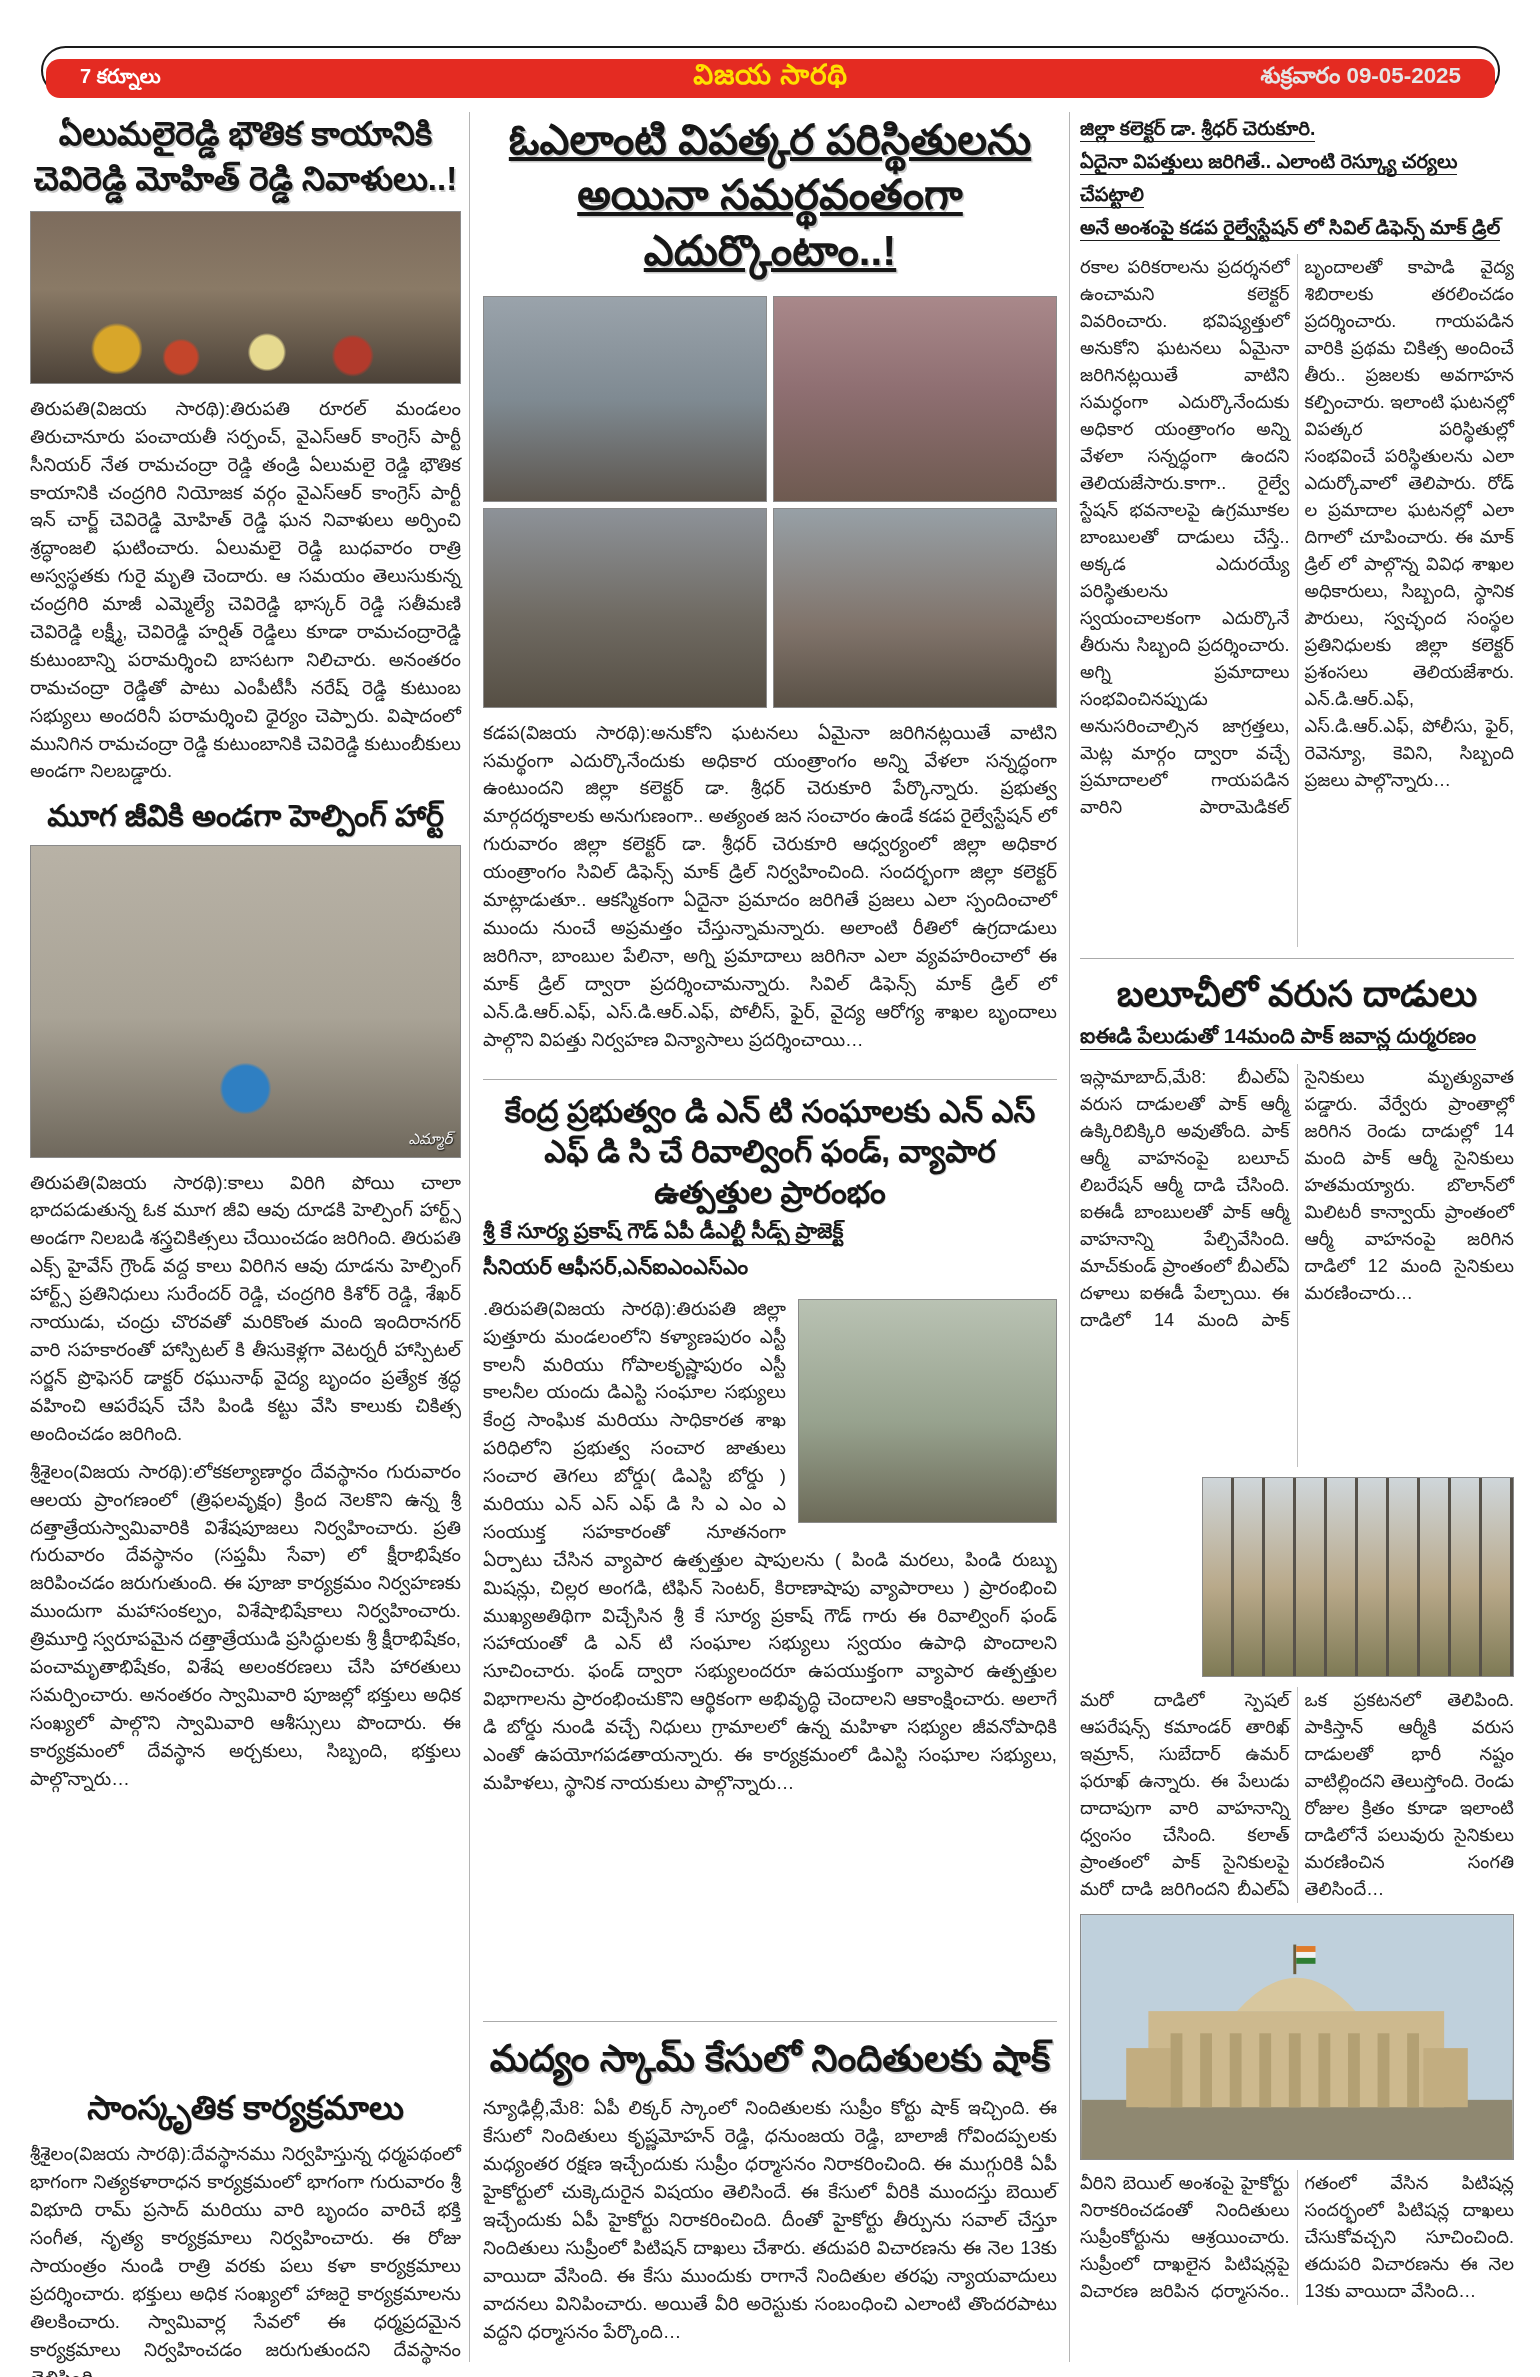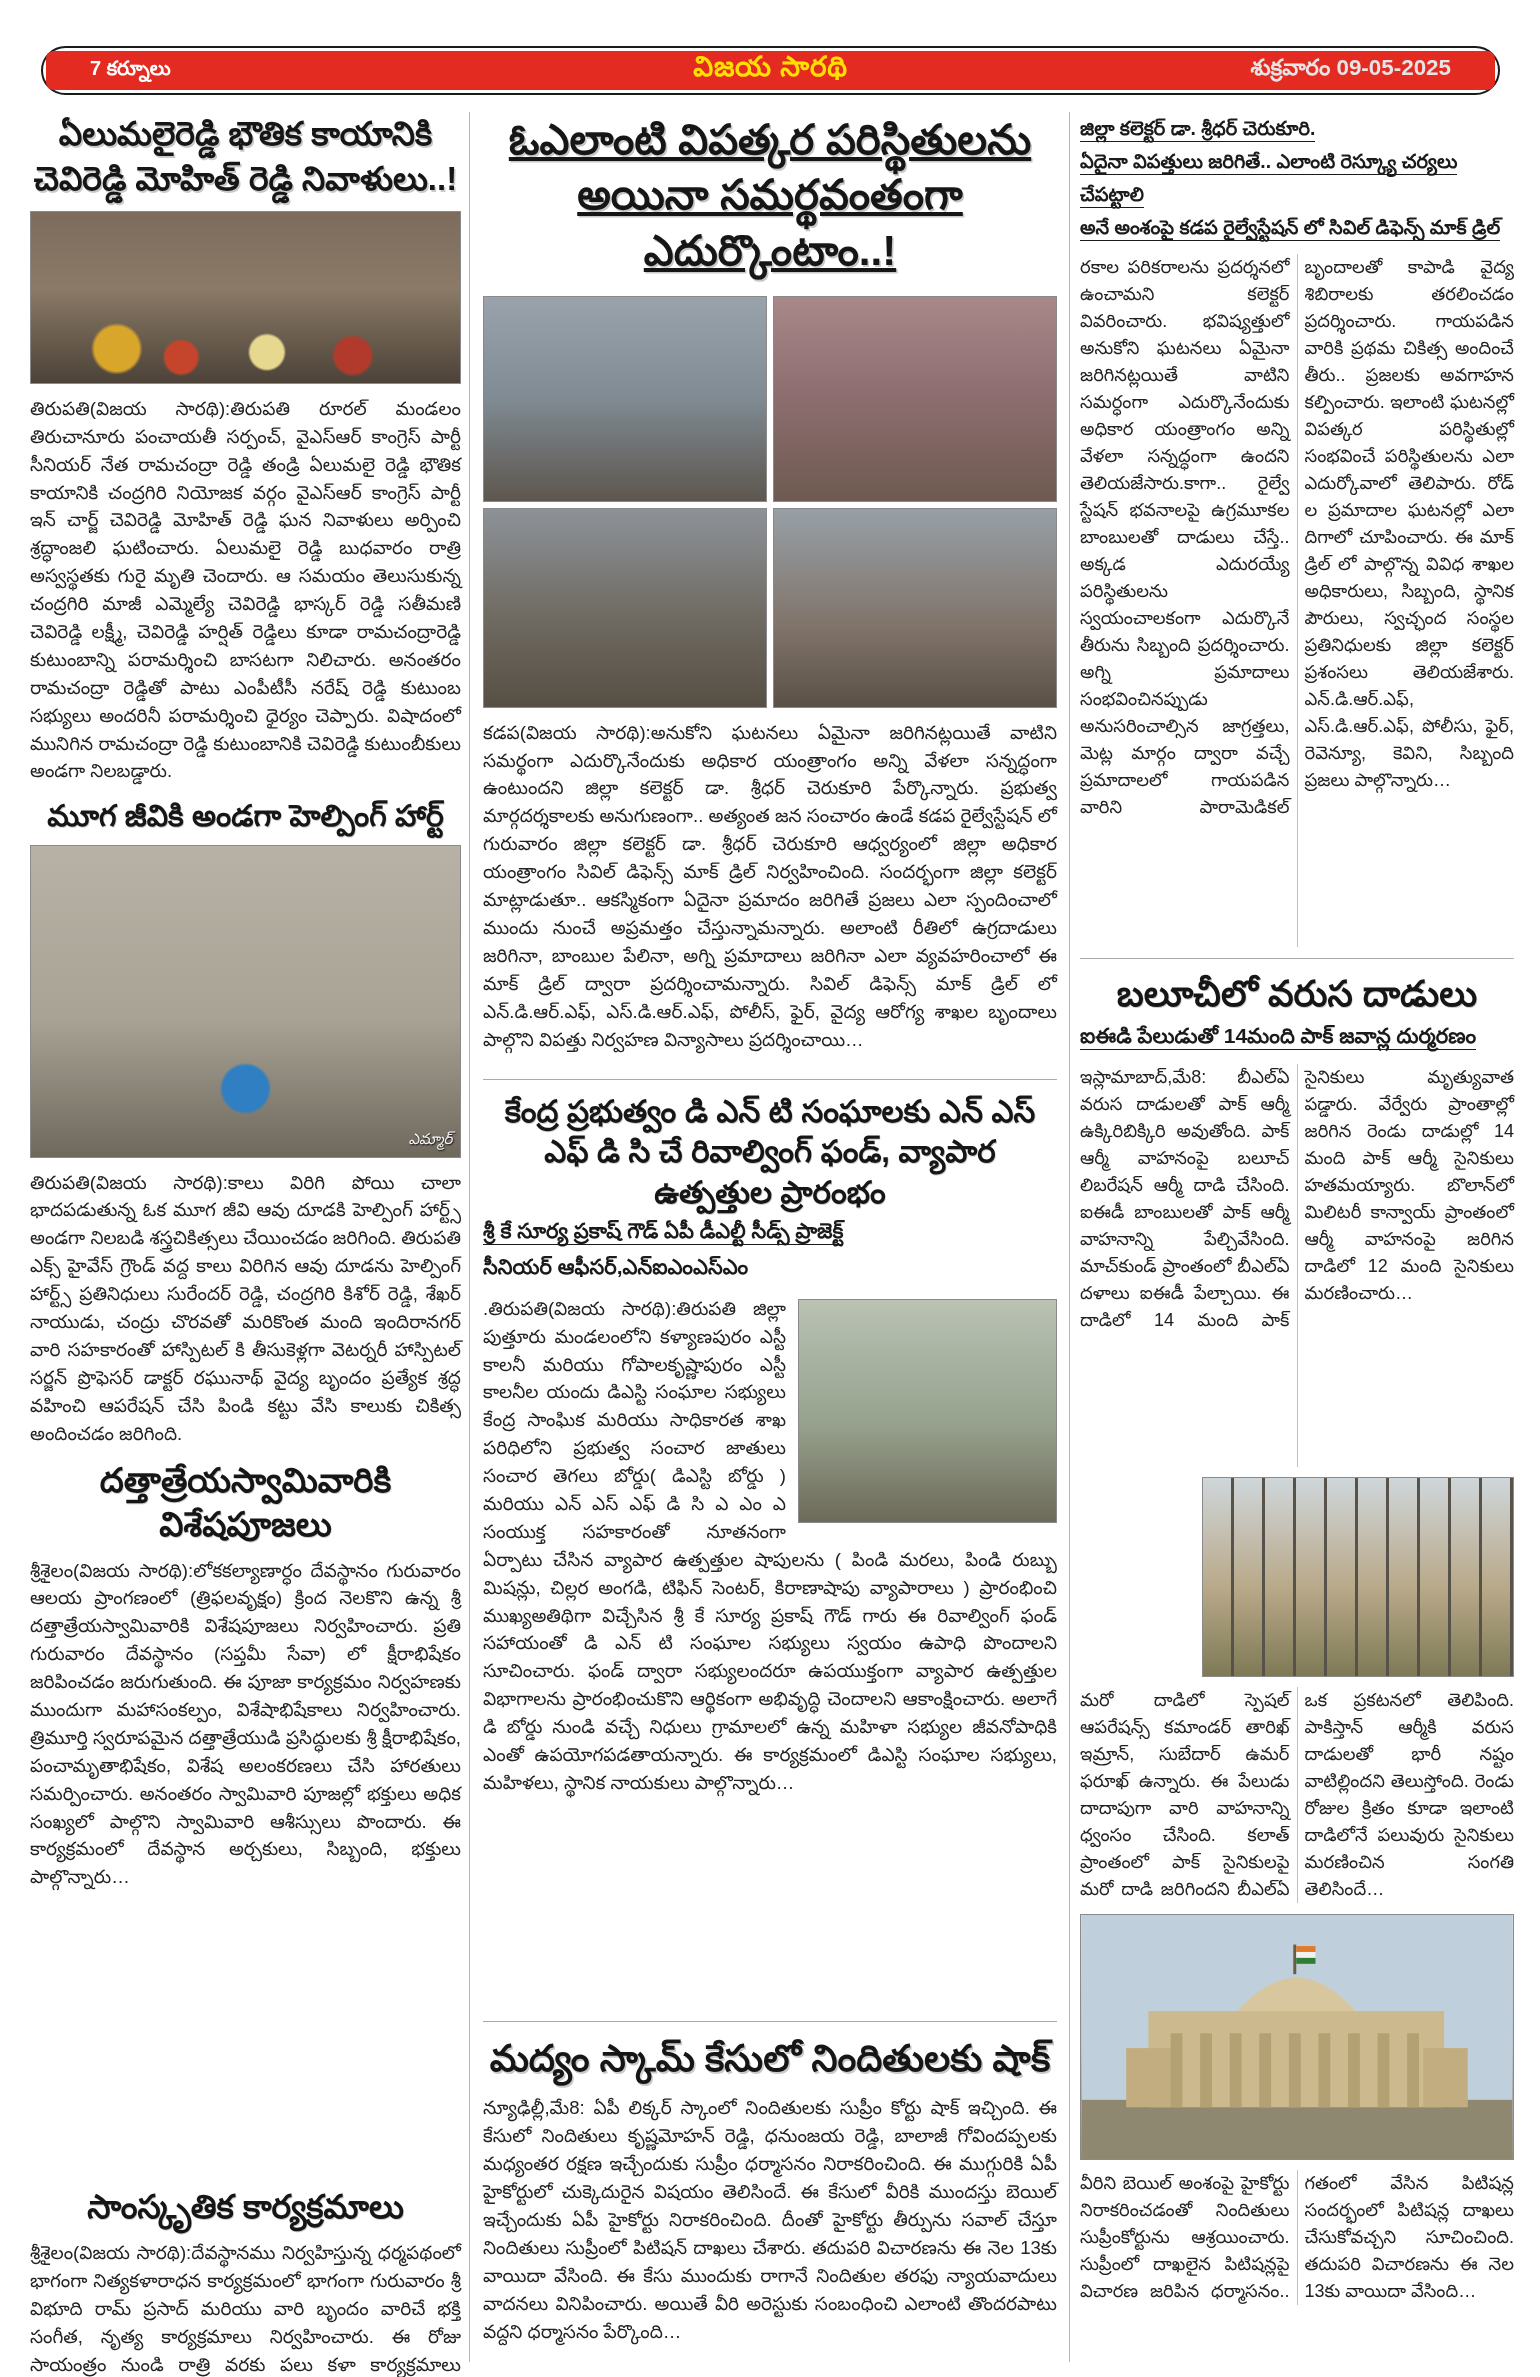--- a/index.html
+++ b/index.html
@@ -1,22 +1,22 @@
 <!DOCTYPE html>
 <html lang="te" style="--masthead-bg: #e42b22; --masthead-title: #ffe000;font-size:12px"><head>
 <meta charset="utf-8">
 <style>
   html,body{margin:0;padding:0;background:#e8e8e8;}
   .page{position:relative;width:1541px;height:2377px;background:#ffffff;margin:0 auto;
         font-family:"Liberation Sans", sans-serif;color:#111;overflow:hidden;}
   
   .masthead{position:absolute;left:41px;top:46px;width:1459px;height:49px;
             border:2.2px solid #1a1a1a;border-radius:25px;background:#fff;padding:3px;box-sizing:border-box;}
-  .masthead-inner{width:100%;height:100%;border-radius:8px;background:var(--masthead-bg,#e42b22);
-                  display:flex;align-items:center;justify-content:space-between;box-sizing:border-box;padding:0 44px;}
+  .masthead-inner{width:100%;height:100%;border-radius:14px;background:var(--masthead-bg,#e42b22);
+                  display:flex;align-items:center;justify-content:space-between;box-sizing:border-box;padding:0 34px;margin-top:8px;}
   .mast-left{color:#ffffff;font-size:20px;font-weight:bold;}
   .mast-title{color:var(--masthead-title,#ffe000);font-size:28px;font-weight:bold;letter-spacing:0.7px;
               position:absolute;left:50%;transform:translateX(-50%);}
   .mast-right{color:#e5e5e5;font-size:22.4px;font-weight:bold;}
   
   .col{position:absolute;top:112px;}
   .col-left{left:30px;width:431px;}
   .col-center{left:483px;width:574px;}
   .col-right{left:1080px;width:434px;}
   .vrule{position:absolute;top:112px;bottom:15px;width:0.7px;background:#b5b5b5;}
@@ -87,21 +87,20 @@
     <div class="body-text section" style="min-height:268px;">తిరుపతి(విజయ సారథి):తిరుపతి రూరల్ మండలం తిరుచానూరు పంచాయతీ సర్పంచ్, వైఎస్ఆర్ కాంగ్రెస్ పార్టీ సీనియర్ నేత రామచంద్రా రెడ్డి తండ్రి ఏలుమలై రెడ్డి భౌతిక కాయానికి చంద్రగిరి నియోజక వర్గం వైఎస్ఆర్ కాంగ్రెస్ పార్టీ ఇన్ చార్జ్ చెవిరెడ్డి మోహిత్ రెడ్డి ఘన నివాళులు అర్పించి శ్రద్ధాంజలి ఘటించారు. ఏలుమలై రెడ్డి బుధవారం రాత్రి అస్వస్థతకు గురై మృతి చెందారు. ఆ సమయం తెలుసుకున్న చంద్రగిరి మాజీ ఎమ్మెల్యే చెవిరెడ్డి భాస్కర్ రెడ్డి సతీమణి చెవిరెడ్డి లక్ష్మీ, చెవిరెడ్డి హర్షిత్ రెడ్డిలు కూడా రామచంద్రారెడ్డి కుటుంబాన్ని పరామర్శించి బాసటగా నిలిచారు. అనంతరం రామచంద్రా రెడ్డితో పాటు ఎంపీటీసీ నరేష్ రెడ్డి కుటుంబ సభ్యులు అందరినీ పరామర్శించి ధైర్యం చెప్పారు. విషాదంలో మునిగిన రామచంద్రా రెడ్డి కుటుంబానికి చెవిరెడ్డి కుటుంబీకులు అండగా నిలబడ్డారు.</div>
 
     <div class="headline-md section">మూగ జీవికి అండగా హెల్పింగ్ హార్ట్</div>
 
     <div class="photo ph-cow section">
       <span class="caption-sig">ఎమ్మార్</span>
     </div>
 
     <div class="body-text section" style="min-height:239px;">తిరుపతి(విజయ సారథి):కాలు విరిగి పోయి చాలా భాదపడుతున్న ఓక మూగ జీవి ఆవు దూడకి హెల్పింగ్ హార్ట్స్ అండగా నిలబడి శస్త్రచికిత్సలు చేయించడం జరిగింది. తిరుపతి ఎక్స్ హైవేస్ గ్రౌండ్ వద్ద కాలు విరిగిన ఆవు దూడను హెల్పింగ్ హార్ట్స్ ప్రతినిధులు సురేందర్ రెడ్డి, చంద్రగిరి కిశోర్ రెడ్డి, శేఖర్ నాయుడు, చంద్రు చొరవతో మరికొంత మంది ఇందిరానగర్ వారి సహకారంతో హాస్పిటల్ కి తీసుకెళ్లగా వెటర్నరీ హాస్పిటల్ సర్జన్ ప్రొఫెసర్ డాక్టర్ రఘునాథ్ వైద్య బృందం ప్రత్యేక శ్రద్ధ వహించి ఆపరేషన్ చేసి పిండి కట్టు వేసి కాలుకు చికిత్స అందించడం జరిగింది.</div>
 
-    <div class="headline-md section" style="font-size:34px;">దత్తాత్రేయస్వామివారికి విశేషపూజలు</div>
 
     <div class="body-text section" style="min-height:619px;">శ్రీశైలం(విజయ సారథి):లోకకల్యాణార్ధం దేవస్థానం గురువారం ఆలయ ప్రాంగణంలో (త్రిఫలవృక్షం) క్రింద నెలకొని ఉన్న శ్రీ దత్తాత్రేయస్వామివారికి విశేషపూజలు నిర్వహించారు. ప్రతి గురువారం దేవస్థానం (సప్తమీ సేవా) లో క్షీరాభిషేకం జరిపించడం జరుగుతుంది. ఈ పూజా కార్యక్రమం నిర్వహణకు ముందుగా మహాసంకల్పం, విశేషాభిషేకాలు నిర్వహించారు. త్రిమూర్తి స్వరూపమైన దత్తాత్రేయుడి ప్రసిద్ధులకు శ్రీ క్షీరాభిషేకం, పంచామృతాభిషేకం, విశేష అలంకరణలు చేసి హారతులు సమర్పించారు. అనంతరం స్వామివారి పూజల్లో భక్తులు అధిక సంఖ్యలో పాల్గొని స్వామివారి ఆశీస్సులు పొందారు. ఈ కార్యక్రమంలో దేవస్థాన అర్చకులు, సిబ్బంది, భక్తులు పాల్గొన్నారు…</div>
 
     <div class="headline-md section" style="font-size:33px;">సాంస్కృతిక కార్యక్రమాలు</div>
 
     <div class="body-text section" style="min-height:246px;">శ్రీశైలం(విజయ సారథి):దేవస్థానము నిర్వహిస్తున్న ధర్మపథంలో భాగంగా నిత్యకళారాధన కార్యక్రమంలో భాగంగా గురువారం శ్రీ విభూది రామ్ ప్రసాద్ మరియు వారి బృందం వారిచే భక్తి సంగీత, నృత్య కార్యక్రమాలు నిర్వహించారు. ఈ రోజు సాయంత్రం నుండి రాత్రి వరకు పలు కళా కార్యక్రమాలు ప్రదర్శించారు. భక్తులు అధిక సంఖ్యలో హాజరై కార్యక్రమాలను తిలకించారు. స్వామివార్ల సేవలో ఈ ధర్మప్రదమైన కార్యక్రమాలు నిర్వహించడం జరుగుతుందని దేవస్థానం తెలిపింది…</div>
   </div>
 
   <div class="col col-center">
 

